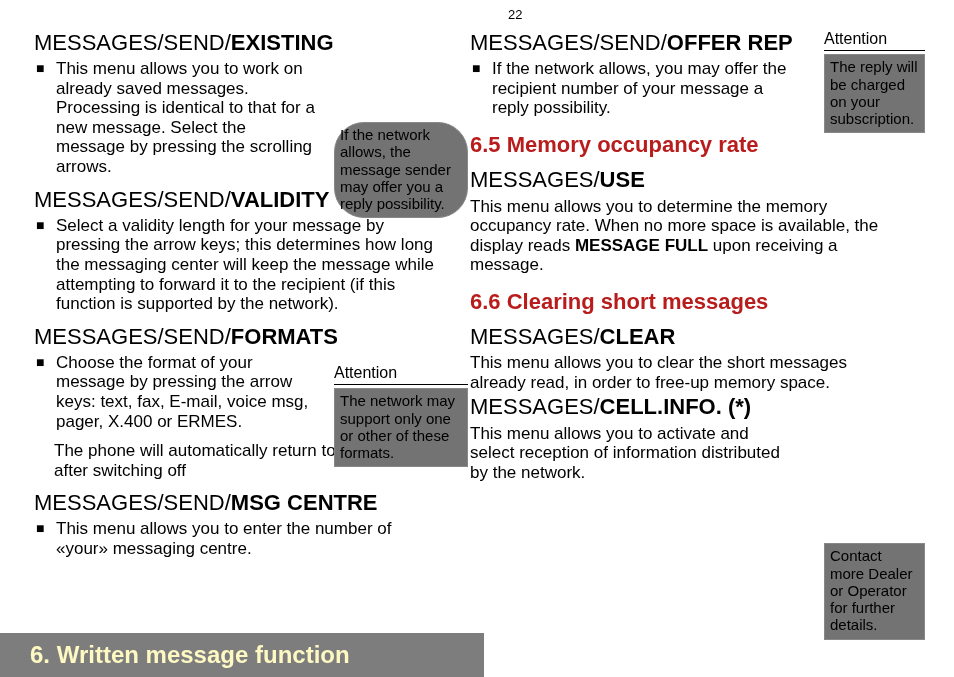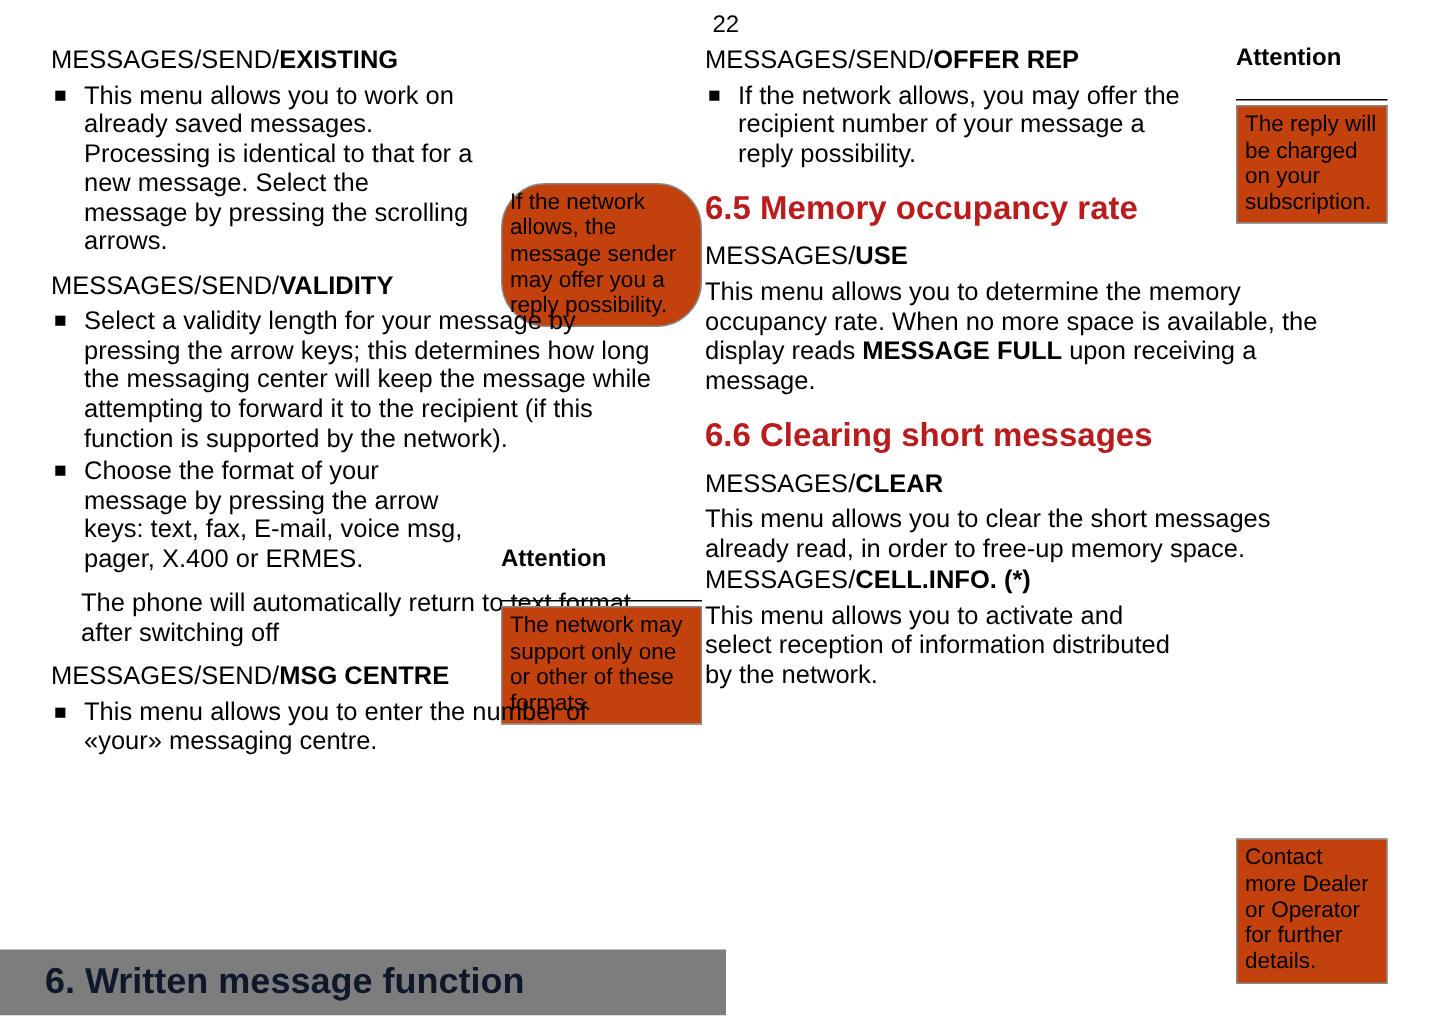--- a/index.html
+++ b/index.html
@@ -10,76 +10,76 @@
     font-size: 17px;
     line-height: 1.15;
     color: #000;
     background: #fff;
     position: relative;
     padding: 20px 20px 0 34px;
   }
   .page-num {
     position: absolute;
     top: 8px;
-    left: 475px;
-    font-size: 16px;
+    left: 508px;
+    font-size: 13px;
   }
   .columns {
     display: flex;
     gap: 28px;
   }
   .col-left { width: 408px; position: relative; }
   .col-right { width: 455px; position: relative; display:flex; gap:24px; }
   .col-right-main { width: 330px; }
   .col-right-side { width: 118px; }
   .path-heading {
-    font-size: 17px;
+    font-size: 22px;
     margin-top: 10px;
     margin-bottom: 4px;
   }
   .path-heading .b { font-weight: bold; }
   ul.sq { list-style: none; padding-left: 20px; margin-top:2px; }
   ul.sq li { position: relative; padding-left: 2px; margin-bottom:2px; }
   ul.sq li::before {
     content: "■";
     position: absolute;
     left: -18px;
     top: 1px;
     font-size: 14px;
   }
   .note-box {
-    background: #c2410c;
+    background: #737373;
     border: 1px solid #888;
     font-size: 15px;
     line-height: 1.15;
     padding: 3px 5px 5px 5px;
   }
   .attn-label {
-    font-weight: bold;
+    font-weight: normal;
     font-size: 16px;
     border-bottom: 1px solid #000;
-    padding-bottom: 18px;
+    padding-bottom: 2px;
     display: block;
     margin-bottom: 3px;
   }
   .section-h {
     font-weight: bold;
     font-size: 22px;
     color: #b91c1c;
     margin-top: 14px;
     margin-bottom: 6px;
   }
   .body-p { margin-top:2px; margin-bottom:2px; }
   .section-bar {
     position: absolute;
     left: 0;
     bottom: 0;
     width: 484px;
     background: #7d7d7d;
-    color: #0f172a;
+    color: #fef9c3;
     font-weight: bold;
     font-size: 24px;
     padding: 8px 0 8px 30px;
   }
   
   .aside-1 {
     position: absolute;
     top: 102px;
     left: 300px;
     width: 134px;
@@ -114,20 +114,23 @@
 
     <div class="note-box aside-1">If the network allows, the message sender may offer you a reply possibility.</div>
 
     <div class="path-heading">
       <span>MESSAGES/SEND/</span><span class="b">VALIDITY</span>
     </div>
     <ul class="sq left-full">
         <li>Select a validity length for your message by pressing the arrow keys; this determines how long the messaging center will keep the message while attempting to forward it to the recipient (if this function is supported by the network).</li>
       </ul>
 
+    <div class="path-heading">
+      <span>MESSAGES/SEND/</span><span class="b">FORMATS</span>
+    </div>
     <ul class="sq left-narrow">
         <li>Choose the format of your message by pressing the arrow keys: text, fax, E-mail, voice msg, pager, X.400 or ERMES.</li>
       </ul>
 
     <div class="aside-2-wrap">
       <span class="attn-label">Attention</span>
       <div class="note-box">The network may support only one or other of these formats.</div>
     </div>
 
     <div class="outdent left-full body-p" style="margin-top:10px;">The phone will automatically return to text format after switching off</div>

